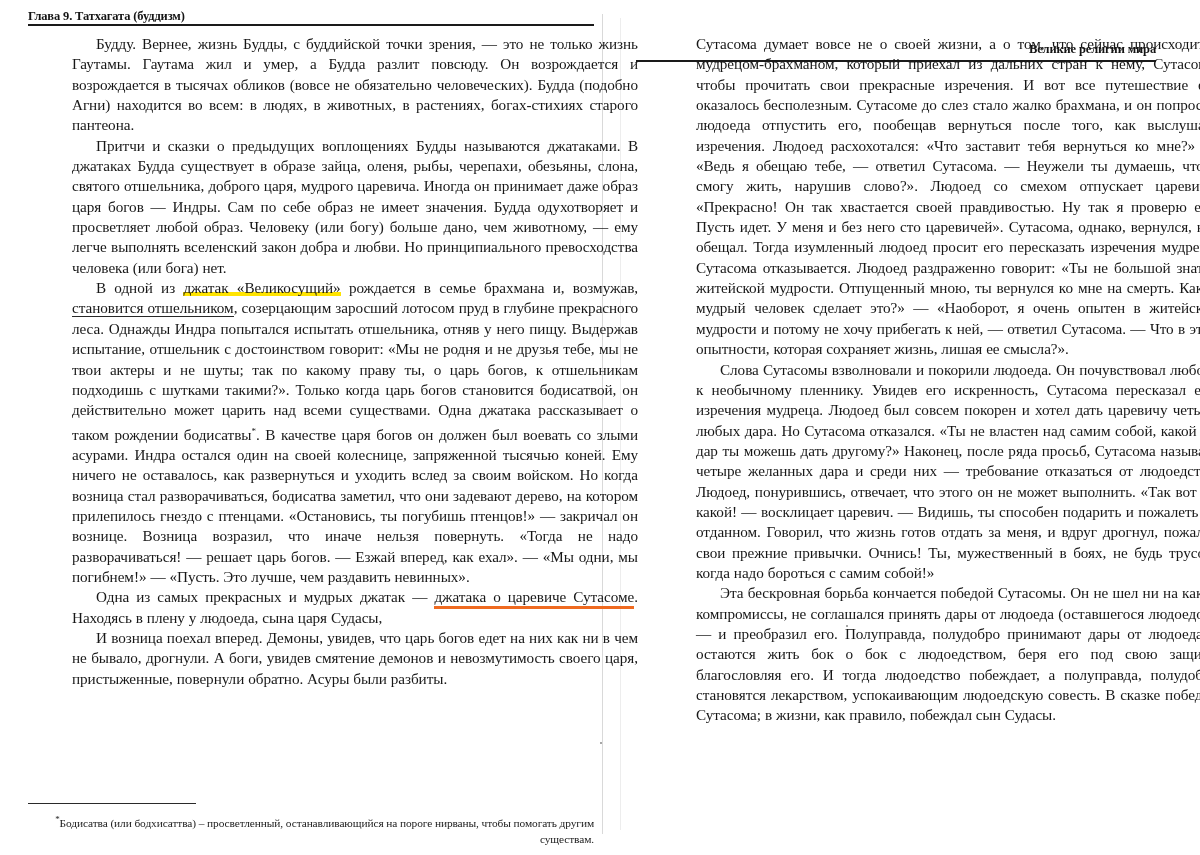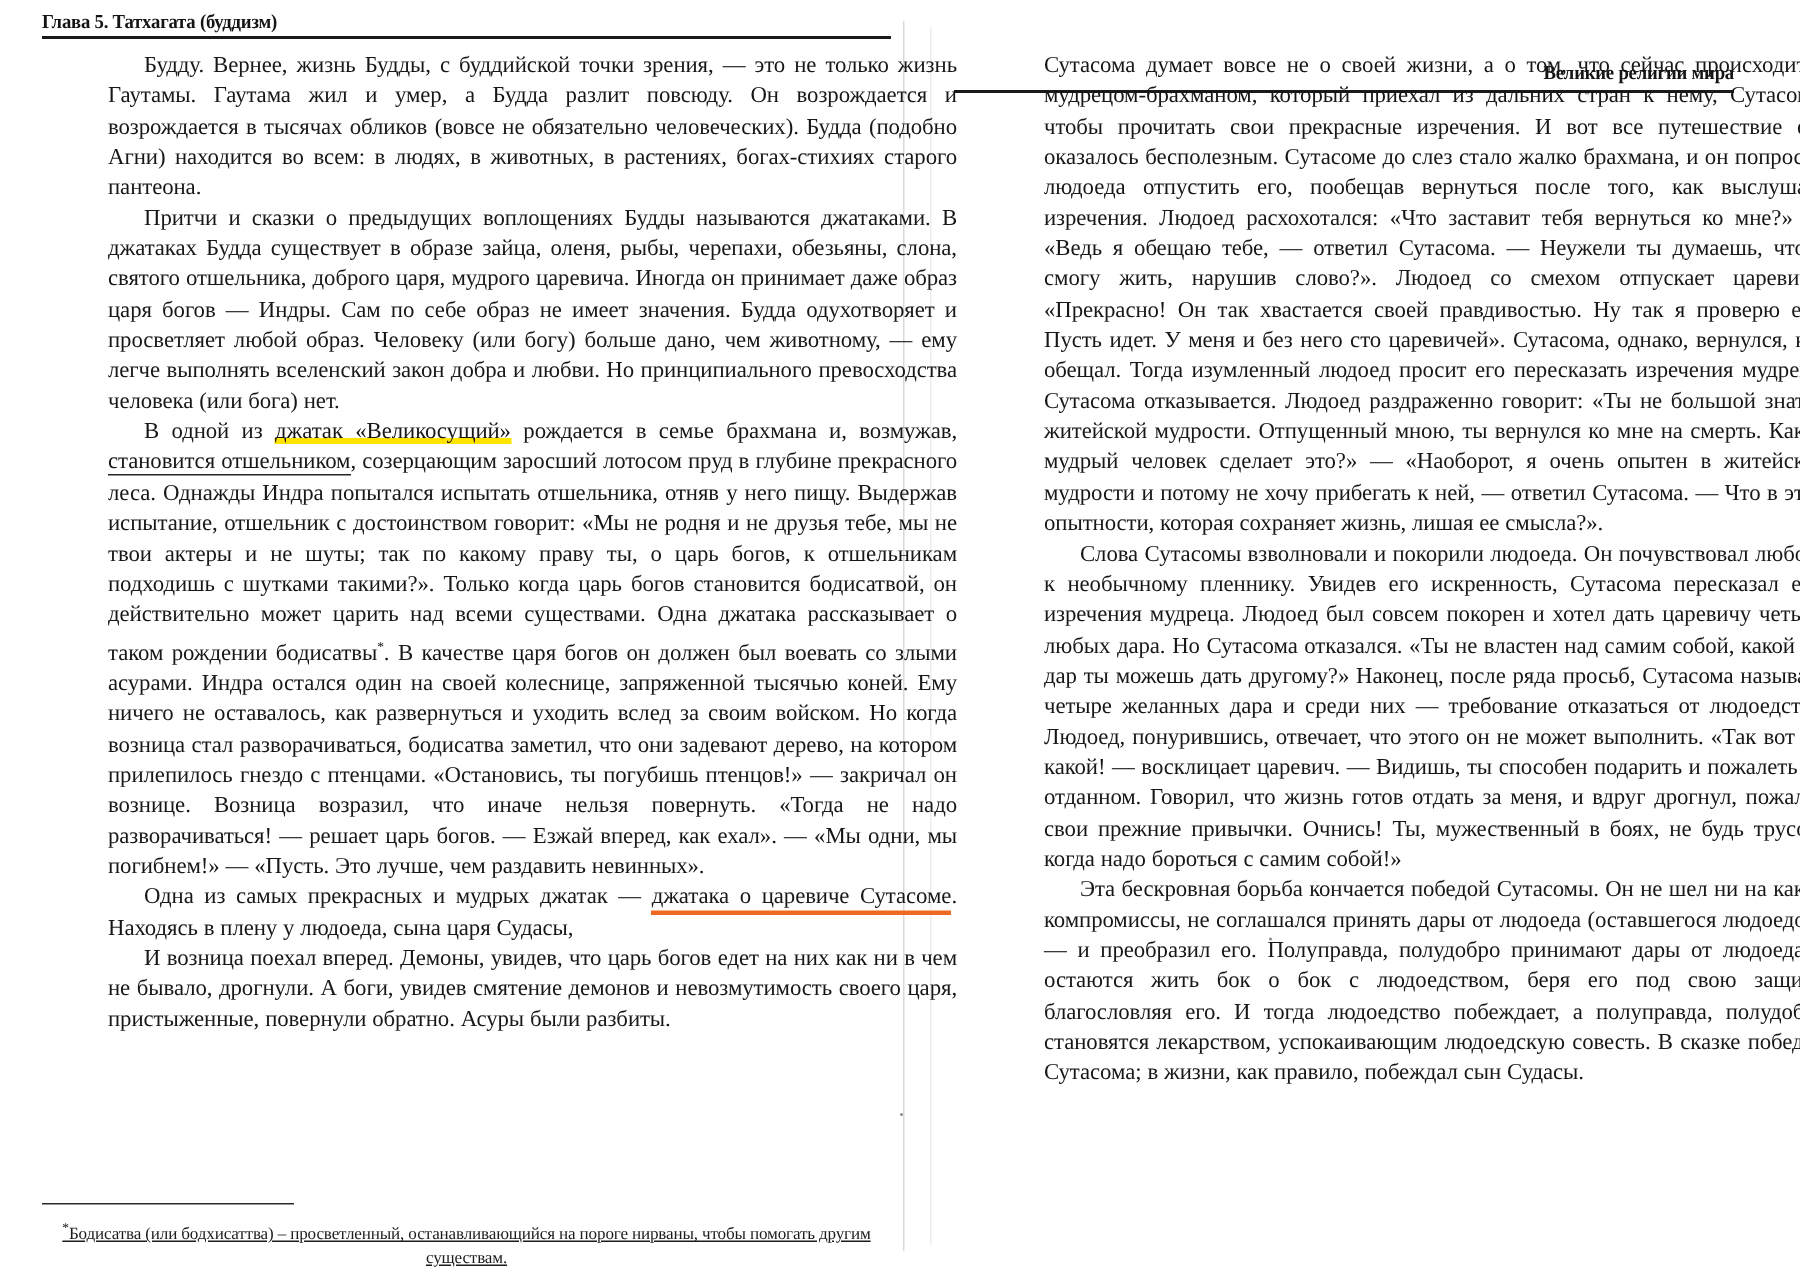--- a/index.html
+++ b/index.html
@@ -107,24 +107,23 @@
   }
 
   
   .footnote {
     position: absolute;
     left: 28px;
     width: 566px;
     bottom: 8px;
     font-size: 11.4px;
     line-height: 15.4px;
-    text-align: center;
+    text-align: right;
     color: #1b1b1b;
     letter-spacing: -0.1px;
-    text-decoration: underline;
   }
   .footnote-rule {
     width: 168px;
     border-top: 1.4px solid #2a2a2a;
     margin-bottom: 8px;
   }
   .footnote p { margin: 0; text-indent: 0; }
   .fn-star { vertical-align: super; font-size: 9px; }
 
   
@@ -134,21 +133,21 @@
     background: #8a8a8a;
     border-radius: 50%;
   }
 </style>
 </head>
 <body>
 
 <div class="page">
 
   <div class="runhead runhead-left">
-    <span class="runhead-text">Глава 5. Татхагата (буддизм)</span>
+    <span class="runhead-text">Глава 9. Татхагата (буддизм)</span>
     <div class="runhead-rule"></div>
   </div>
 
   <div class="runhead runhead-right">
     <span class="runhead-text">Великие религии мира</span>
     <div class="runhead-rule"></div>
   </div>
 
   <div class="gutter"></div>
   <div class="gutter2"></div>

